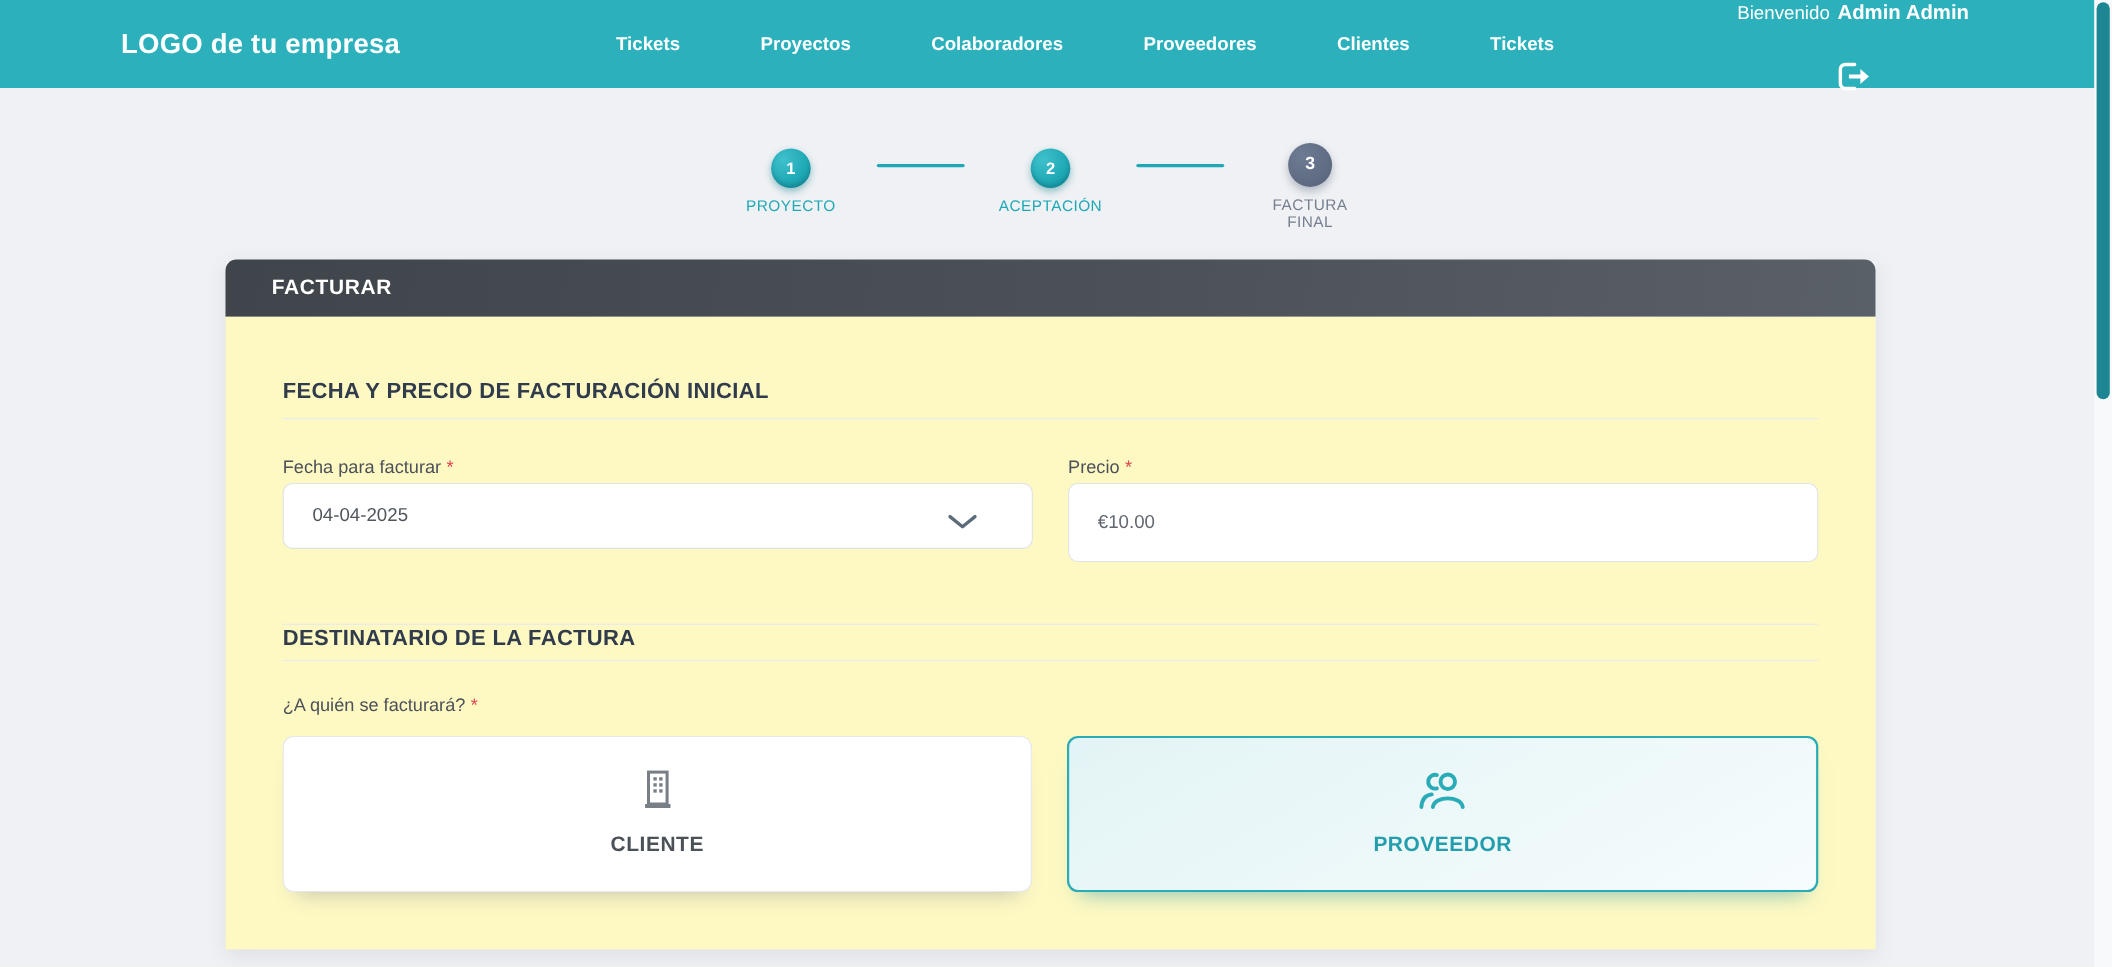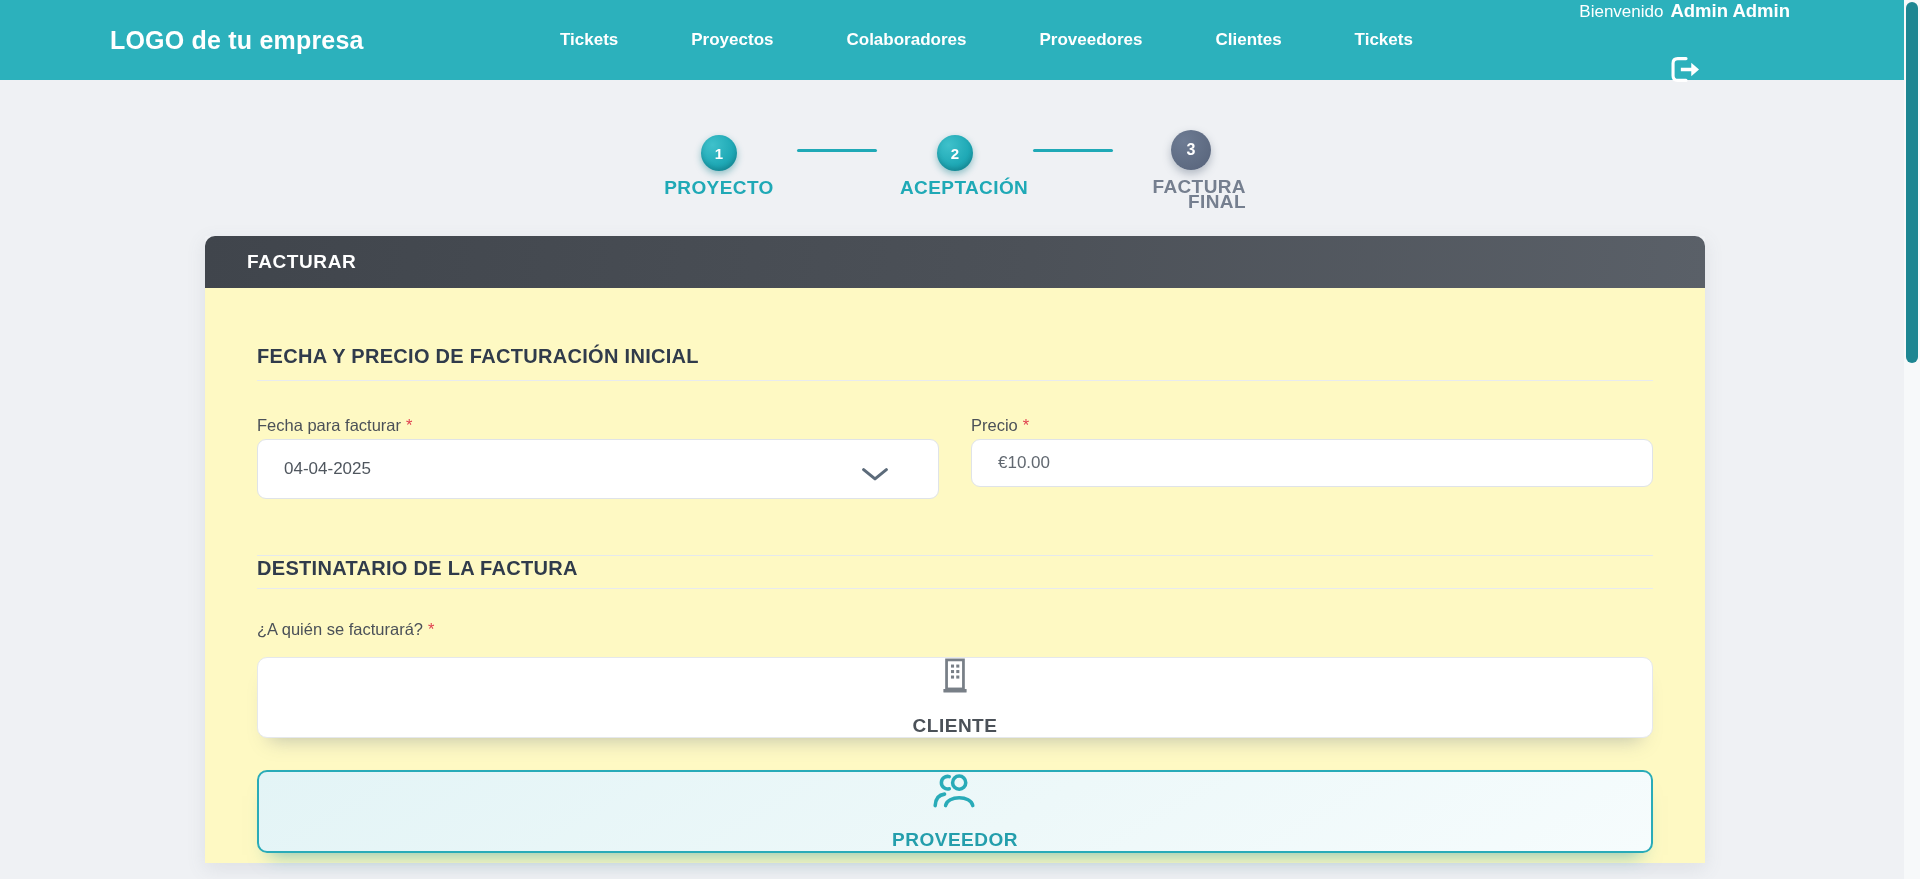--- a/index.html
+++ b/index.html
@@ -58,22 +58,22 @@
   }
   .step { width: 156px; display: flex; flex-direction: column; align-items: center; cursor: pointer; }
   .step-circle {
     margin-top: 24px; width: 36px; height: 36px; border-radius: 50%;
     display: flex; align-items: center; justify-content: center;
     color: #fff; font-size: 15px; font-weight: bold;
     background: radial-gradient(circle at 32% 28%, #3fc1cb, #1fa9b6 58%, #158f9d 100%);
     box-shadow: 0 3px 7px rgba(23,130,143,.45), inset 0 -3px 4px rgba(0,60,70,.22);
   }
   .step-label {
-    margin-top: 9px; font-size: 19px; font-weight: bold;
-    color: #1fa9b6; letter-spacing: .4px; text-align: right;
+    margin-top: 9px; font-size: 14px; font-weight: normal;
+    color: #1fa9b6; letter-spacing: .4px; text-align: center;
     max-width: 110px; line-height: 15px;
   }
   .step.pending .step-circle {
     margin-top: 19px; width: 40px; height: 40px; font-size: 16px;
     background: radial-gradient(circle at 32% 28%, #6d7b93, #5f6c83 62%, #55617a 100%);
     box-shadow: 0 4px 8px rgba(80,95,115,.38);
   }
   .step.pending .step-label { color: #757f8f; }
   .connector {
     width: 80px; height: 3px; margin-top: 38px;
@@ -110,29 +110,29 @@
   }
   .req { color: #e0404f; margin-left: 5px; }
   .select-box {
     position: relative; height: 60px; background: #fff;
     border: 1px solid #dfe3e8; border-radius: 9px;
     display: flex; align-items: center; padding: 0 26px;
     font-size: 17px; color: #4f565e; cursor: pointer;
   }
   .select-chevron { position: absolute; right: 50px; top: 26px; }
   .text-input {
-    width: 100%; height: 48px; background: #fff;
+    width: 100%; height: 72px; background: #fff;
     border: 1px solid #dfe3e8; border-radius: 9px;
     padding: 16px 26px; font-size: 17px; color: #4f565e;
     font-family: "Liberation Sans", sans-serif; outline: none;
   }
   .text-input::placeholder { color: #616870; opacity: 1; }
 
   .question-label { margin-top: 30px; font-size: 16.5px; color: #4b5158; line-height: 20px; }
-  .options-row { display: flex; gap: 32px; margin-top: 18px; flex-direction: column; }
+  .options-row { display: flex; gap: 32px; margin-top: 18px; }
   .option {
     flex: 1; height: 142px; background: #fff;
     border: 1px solid #e5e8ec; border-radius: 10px;
     display: flex; flex-direction: column; align-items: center; justify-content: center;
     gap: 15px; cursor: pointer;
     box-shadow: 0 14px 18px -12px rgba(120,130,145,.45);
   }
   .option-label {
     font-size: 19px; font-weight: bold; color: #4b5158; letter-spacing: .5px;
   }

